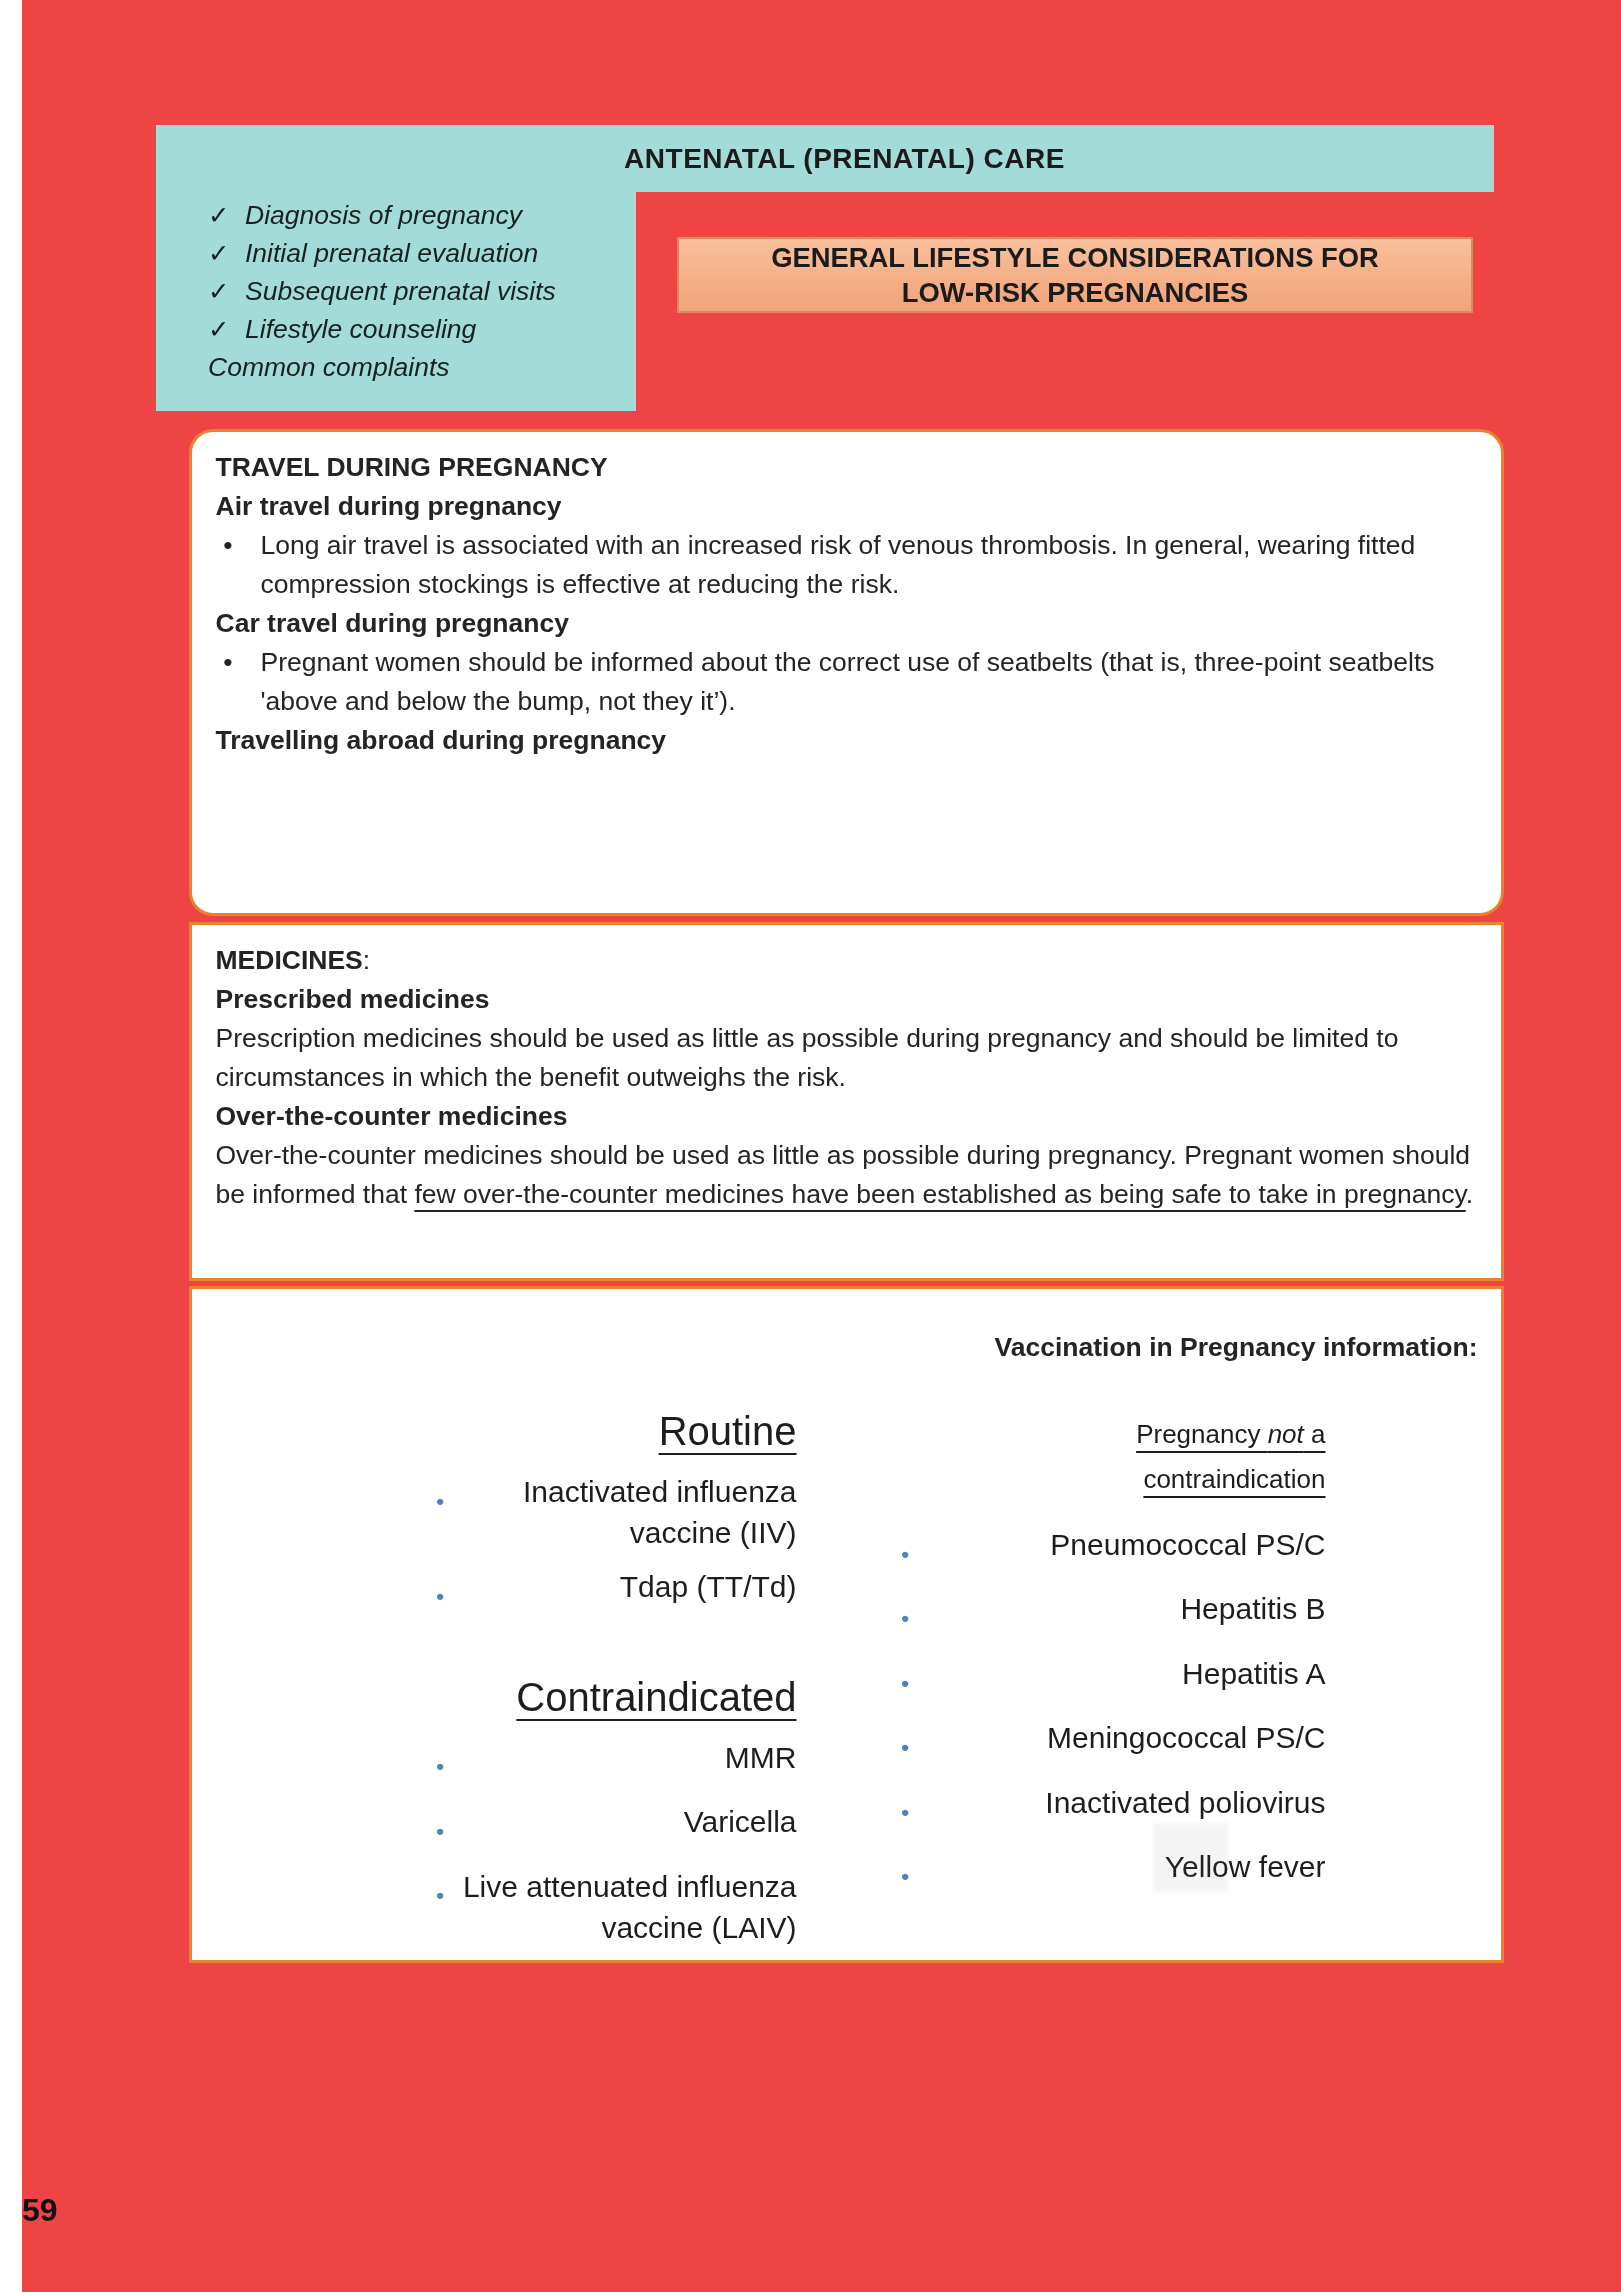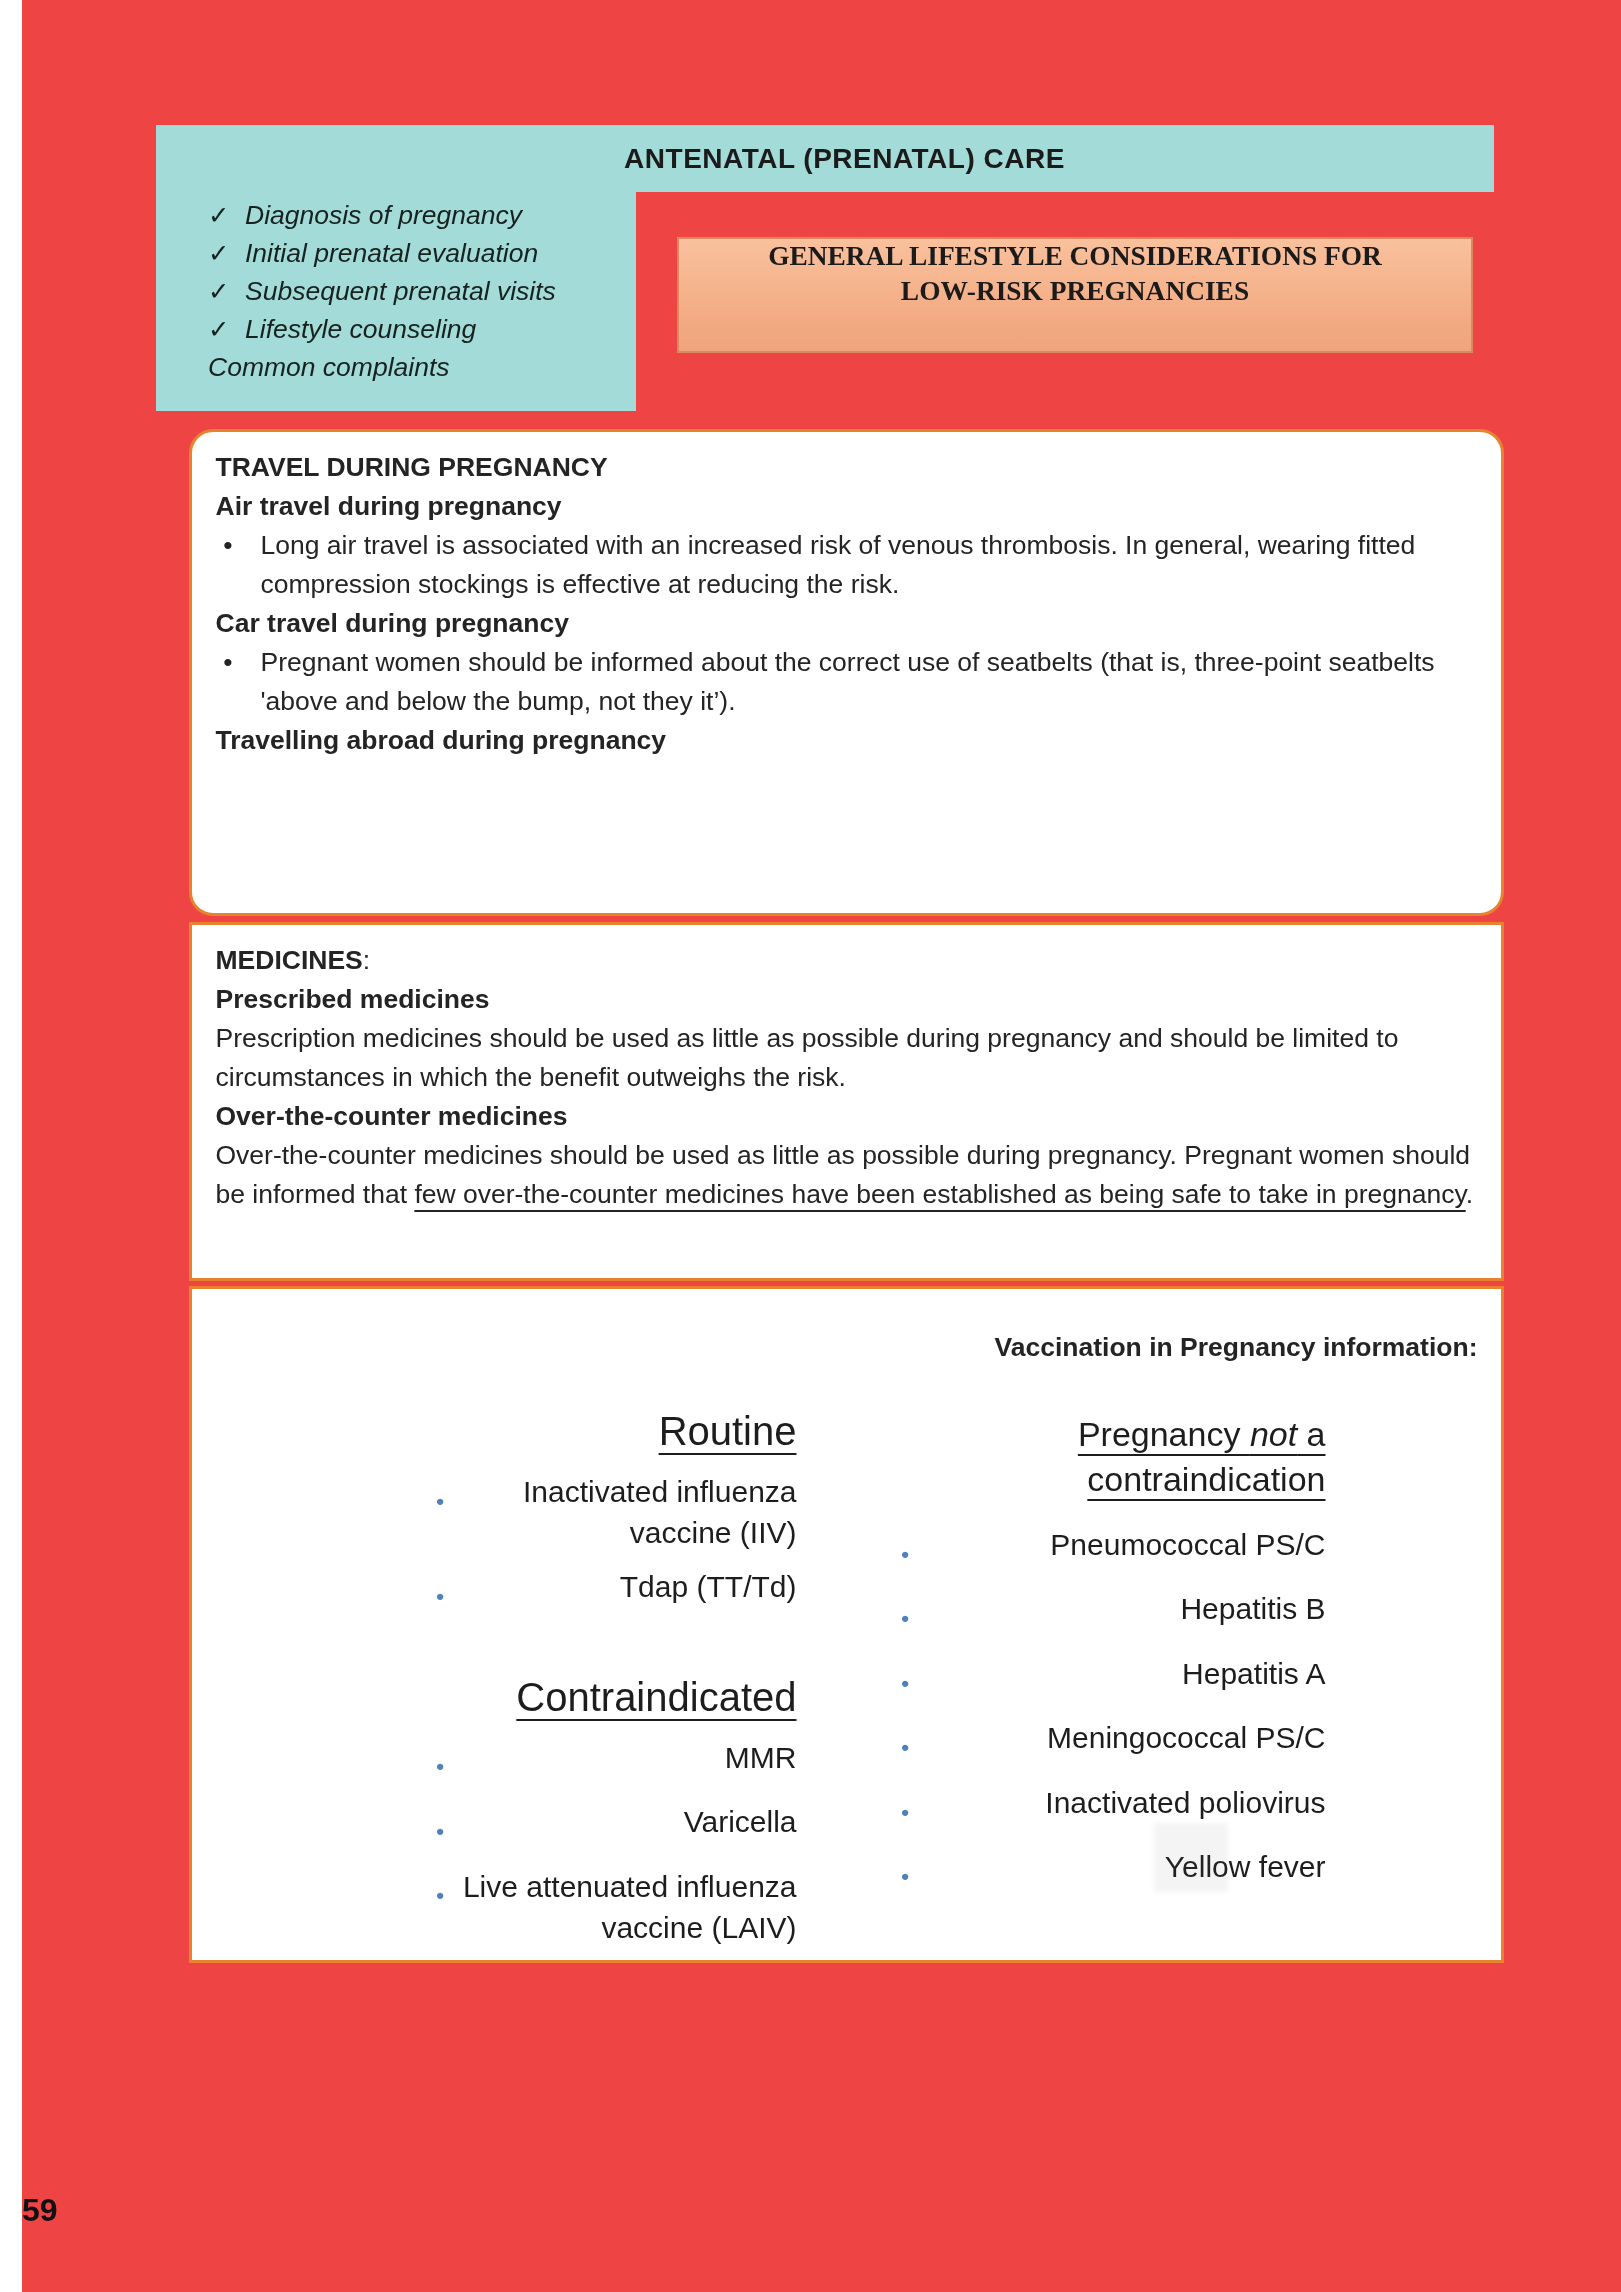--- a/index.html
+++ b/index.html
@@ -51,26 +51,25 @@
   .check-mark {
     flex: 0 0 37px;
     font-style: normal;
     font-size: 25.5px;
   }
 
   
   .banner {
     position: absolute;
     left: 655px; top: 237px;
-    width: 796px; height: 116px;
+    width: 796px; height: 76px;
     background: linear-gradient(180deg, #f9c19d 0%, #f3ab83 70%, #efa47c 100%);
     border: 2px solid #db8a60;
-    display: flex; align-items: flex-start; justify-content: center;
+    display: flex; align-items: center; justify-content: center;
     text-align: center;
-    font-family: Liberation Serif, serif;
   }
   .banner-text {
     font-size: 27.4px;
     font-weight: bold;
     line-height: 35px;
     color: #1b1b1b;
     width: 686px;
   }
 
   
@@ -114,21 +113,21 @@
     font-size: 40px;
     color: #1d1d1d;
     margin-bottom: 19.6px;
     text-decoration: underline;
     text-decoration-thickness: 2px;
     text-underline-offset: 7.8px;
   }
   .vax-heading-block { margin-bottom: 21.6px; }
   .vax-heading-block .line {
     display: inline-block;
-    font-size: 34px;
+    font-size: 26px;
     color: #1d1d1d;
     text-decoration: underline;
     text-decoration-thickness: 2px;
     text-underline-offset: 7.8px;
     line-height: 45px;
   }
   .vax-heading-block .line2 { margin-left: 31px; }
   .it { font-style: italic; }
   .vax-item {
     display: flex;

